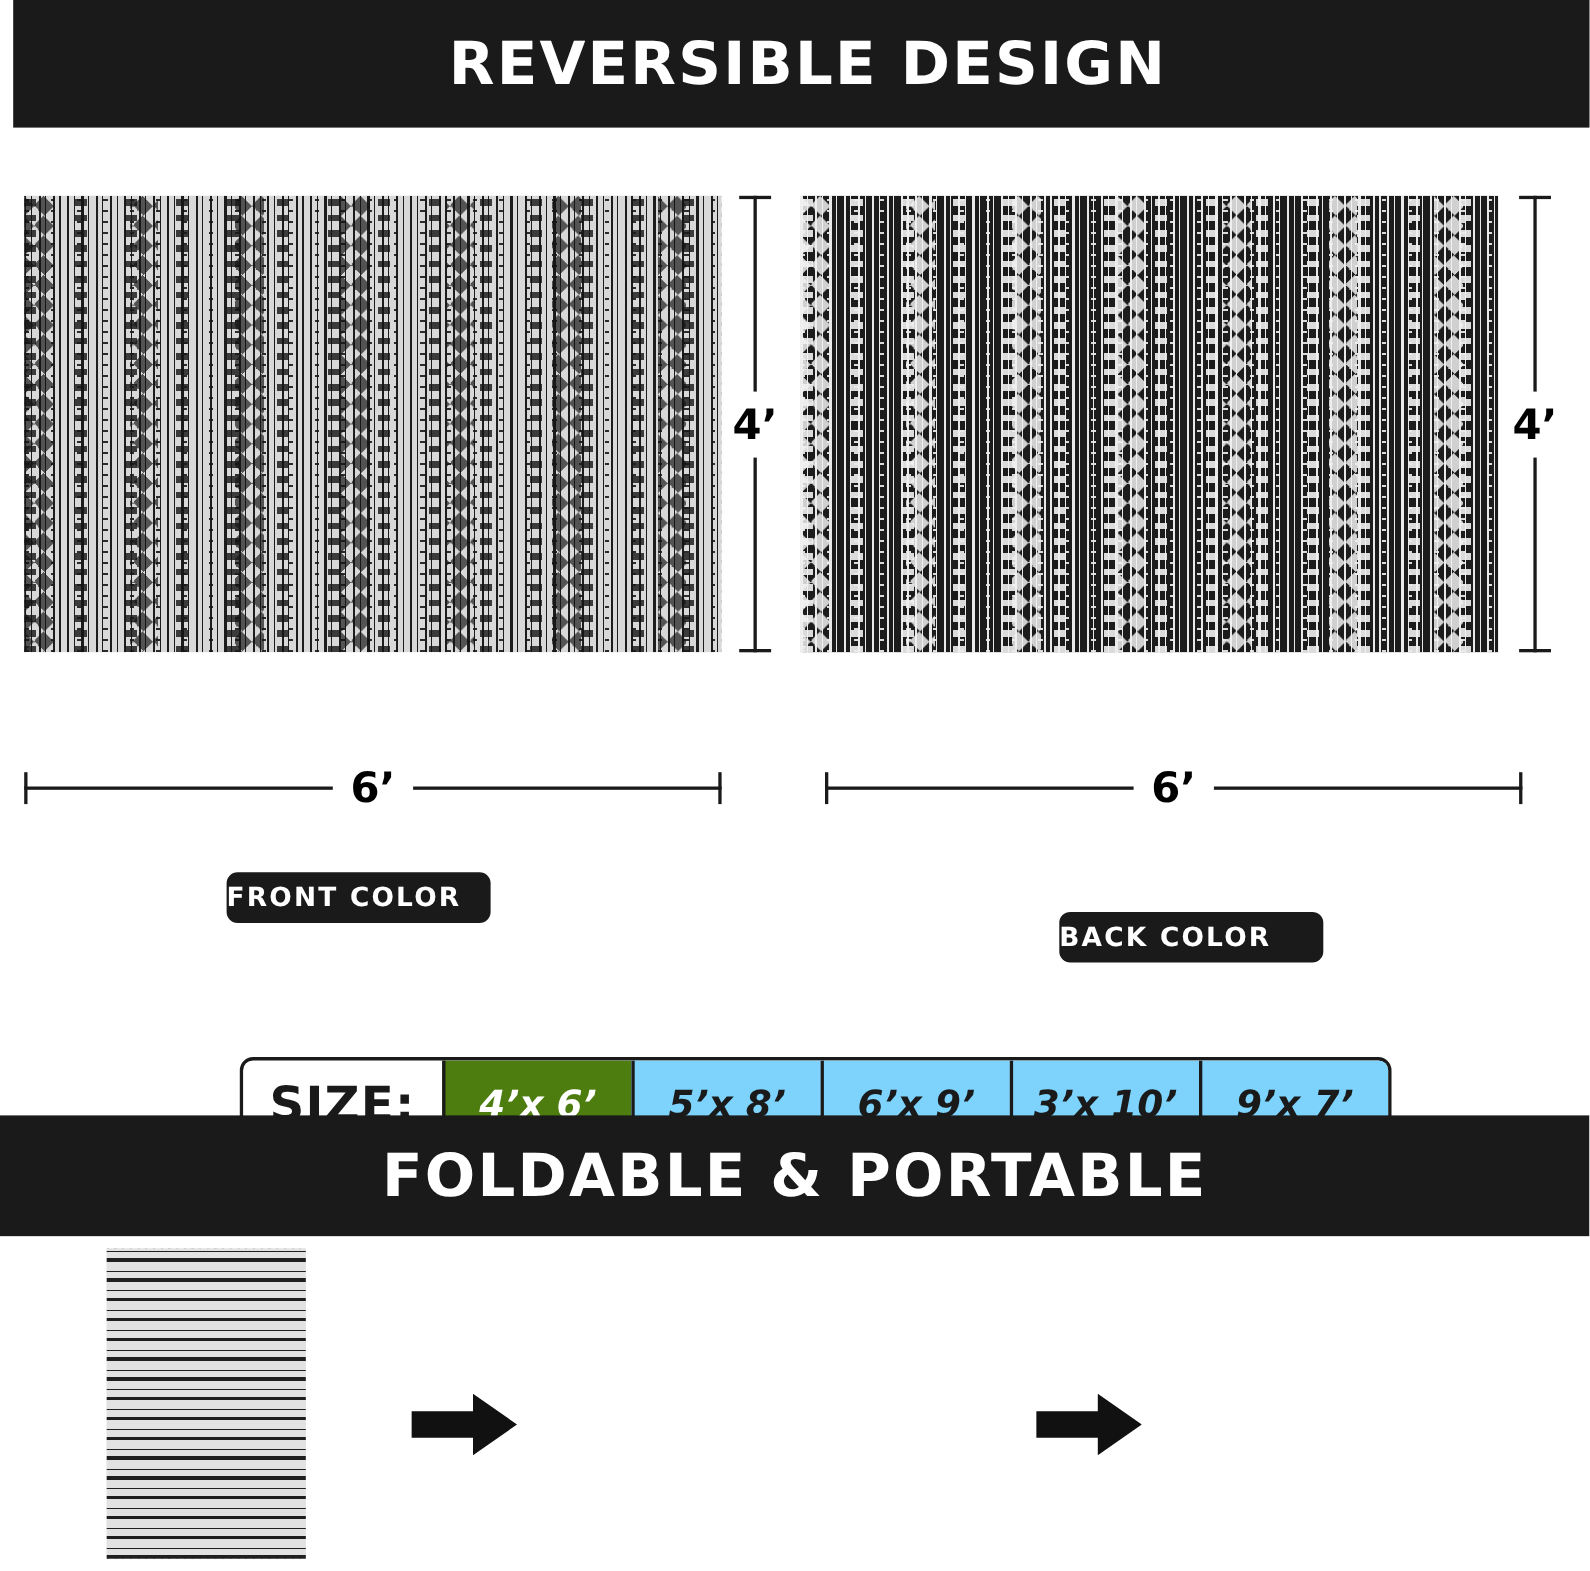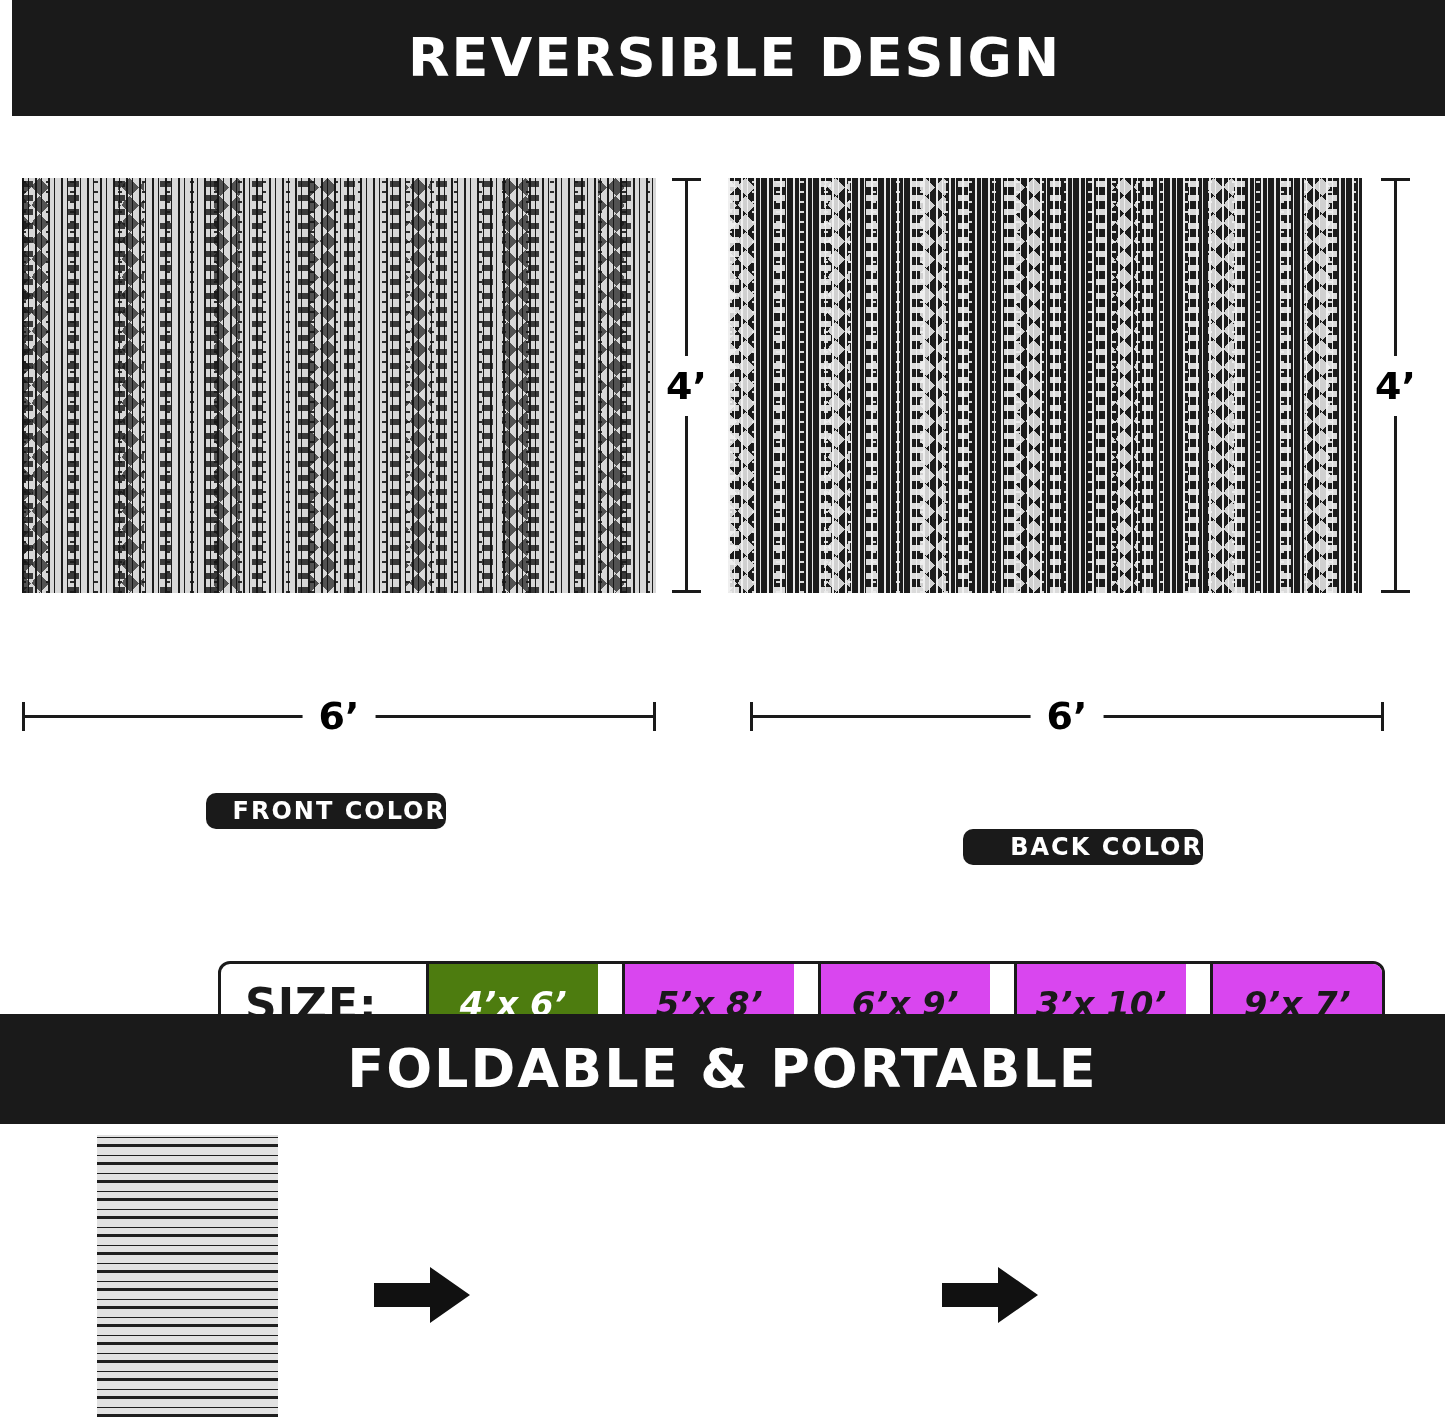--- a/index.html
+++ b/index.html
@@ -239,40 +239,39 @@
     position: absolute;
     top: 675px;
     background: #1a1a1a;
     color: #fff;
     border-radius: 10px;
     font-size: 24px;
     font-weight: 800;
     letter-spacing: 2px;
     display: flex;
     align-items: center;
-    justify-content: flex-end;
-    height: 36px;
+    justify-content: flex-start;
+    height: 46px;
     font-family: "DejaVu Sans", sans-serif;
   }
   #front-pill { left: 206px; width: 240px; }
   #back-pill  { left: 963px; width: 240px; margin-top: 36px; }
 
   
   #size-selector {
     position: absolute;
     left: 218px;
     top: 843px;
     display: flex;
     align-items: stretch;
     border: 3px solid #1a1a1a;
     border-radius: 12px;
     overflow: hidden;
     background: #fff;
     height: 80px;
-    gap: 24px;
   }
   .size-label-cell {
     display: flex;
     align-items: center;
     padding: 0 24px;
     font-size: 44px;
     font-weight: 800;
     font-family: "DejaVu Sans", sans-serif;
     letter-spacing: 1px;
     color: #1a1a1a;
@@ -281,21 +280,21 @@
     display: flex;
     align-items: center;
     justify-content: center;
     border-left: 3px solid #1a1a1a;
     min-width: 157px;
     font-size: 34px;
     font-weight: 800;
     font-family: "DejaVu Sans", sans-serif;
     font-style: italic;
     color: #1a1a1a;
-    background: #d946ef;
+    background: #7dd3fc;
     padding: 0 6px;
   }
   .size-cell.active {
     background: #4d7c0f;
     color: #ffffff;
   }
 
   
   #foldable-section {
     position: absolute;

